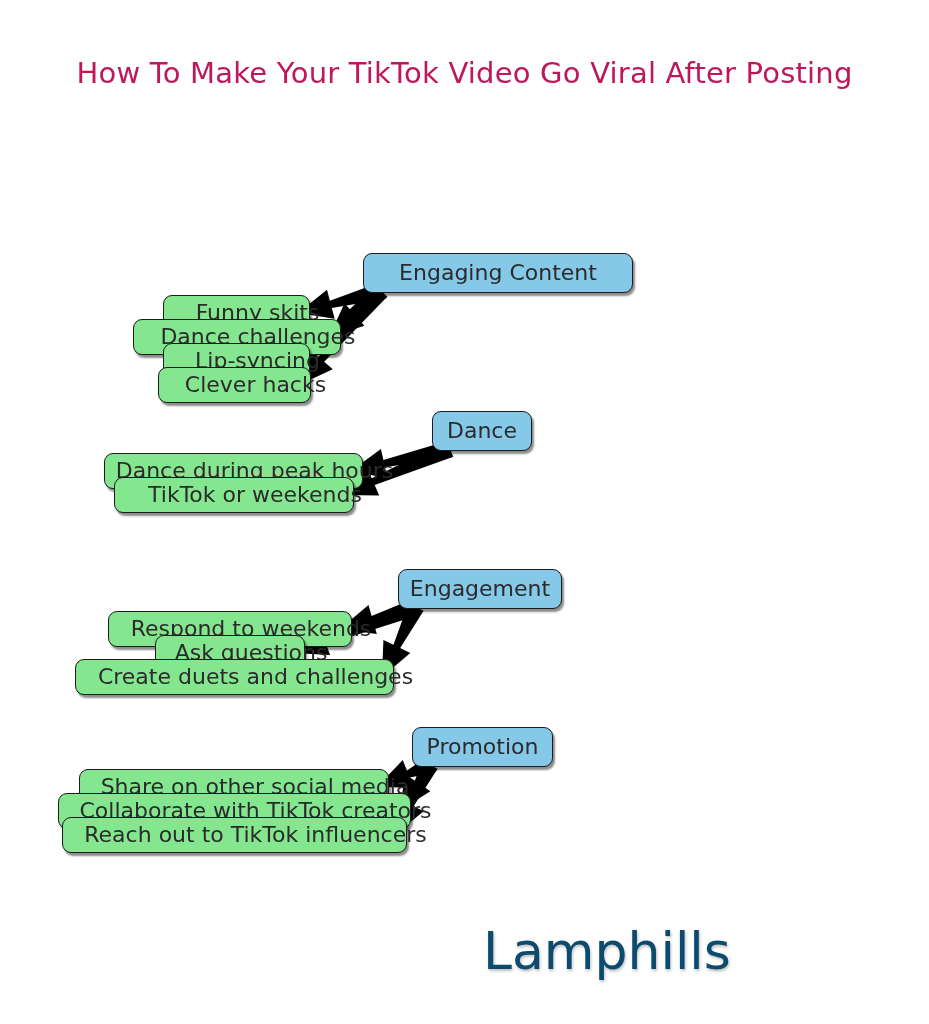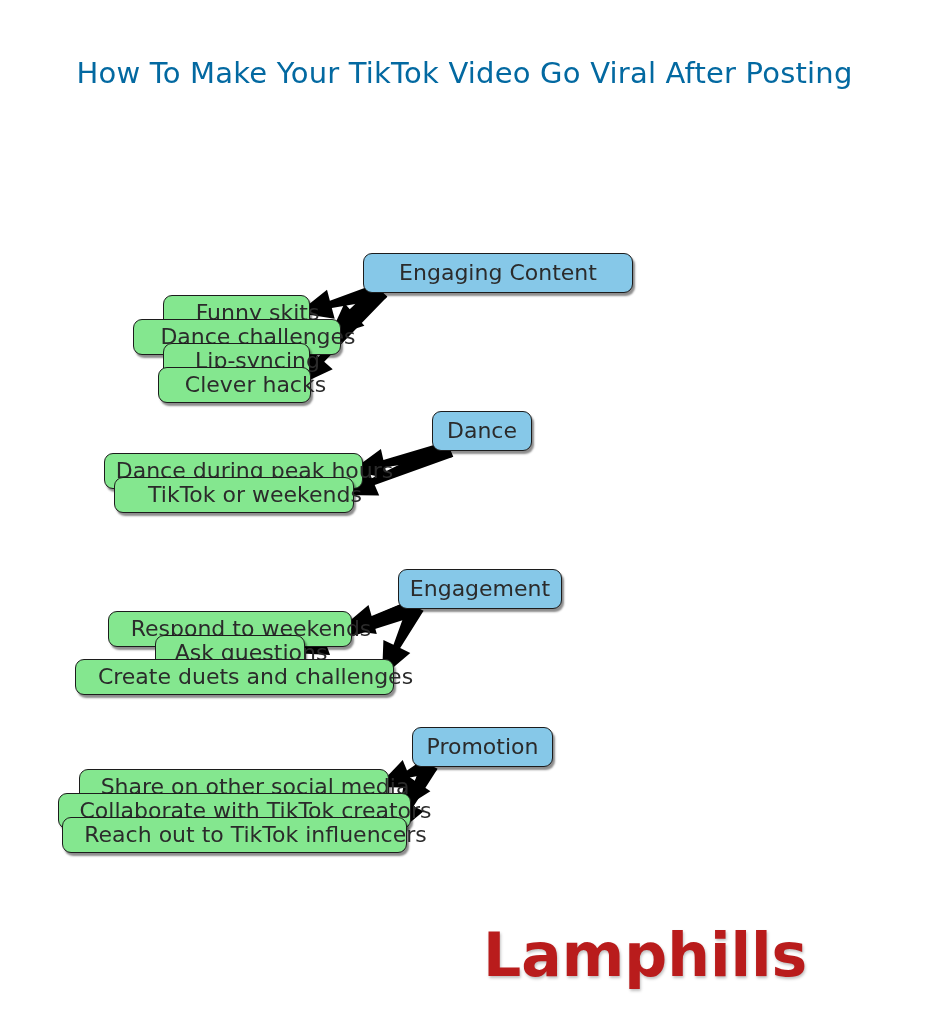--- a/index.html
+++ b/index.html
@@ -20,21 +20,21 @@
   }
   #title {
     position: absolute;
     left: 0;
     top: 56px;
     width: 929px;
     text-align: center;
     font-family: "DejaVu Sans", sans-serif;
     font-size: 29px;
     font-weight: 400;
-    color: #0369a1;
+    color: #be185d;
     letter-spacing: 0.2px;
     white-space: nowrap;
   }
   #arrow-layer {
     position: absolute;
     left: 0;
     top: 0;
     width: 929px;
     height: 1024px;
     pointer-events: none;
@@ -63,23 +63,23 @@
   }
   .node-label {
     display: block;
     padding: 0 7px;
   }
   #watermark {
     position: absolute;
     left: 483px;
     top: 925px;
     font-family: "DejaVu Sans", sans-serif;
-    font-size: 60px;
-    font-weight: 700;
-    color: #b91c1c;
+    font-size: 52px;
+    font-weight: 400;
+    color: #0c4a6e;
     letter-spacing: 0px;
     line-height: 1;
     text-shadow: 1px 2px 3px rgba(0,0,0,0.25);
     white-space: nowrap;
   }
 </style>
 </head>
 <body>
 
 <div id="canvas">

